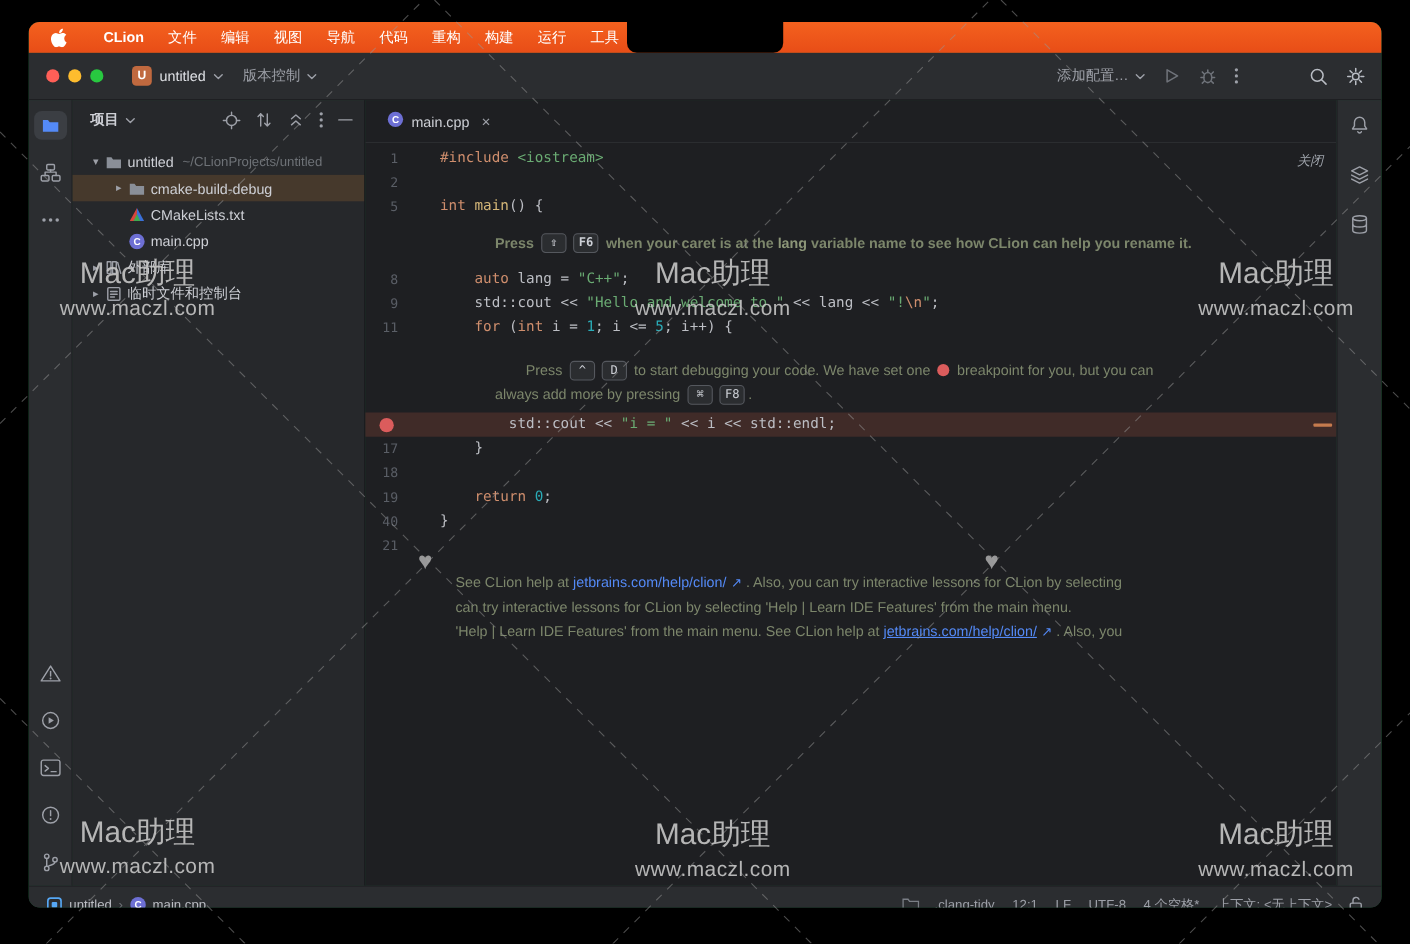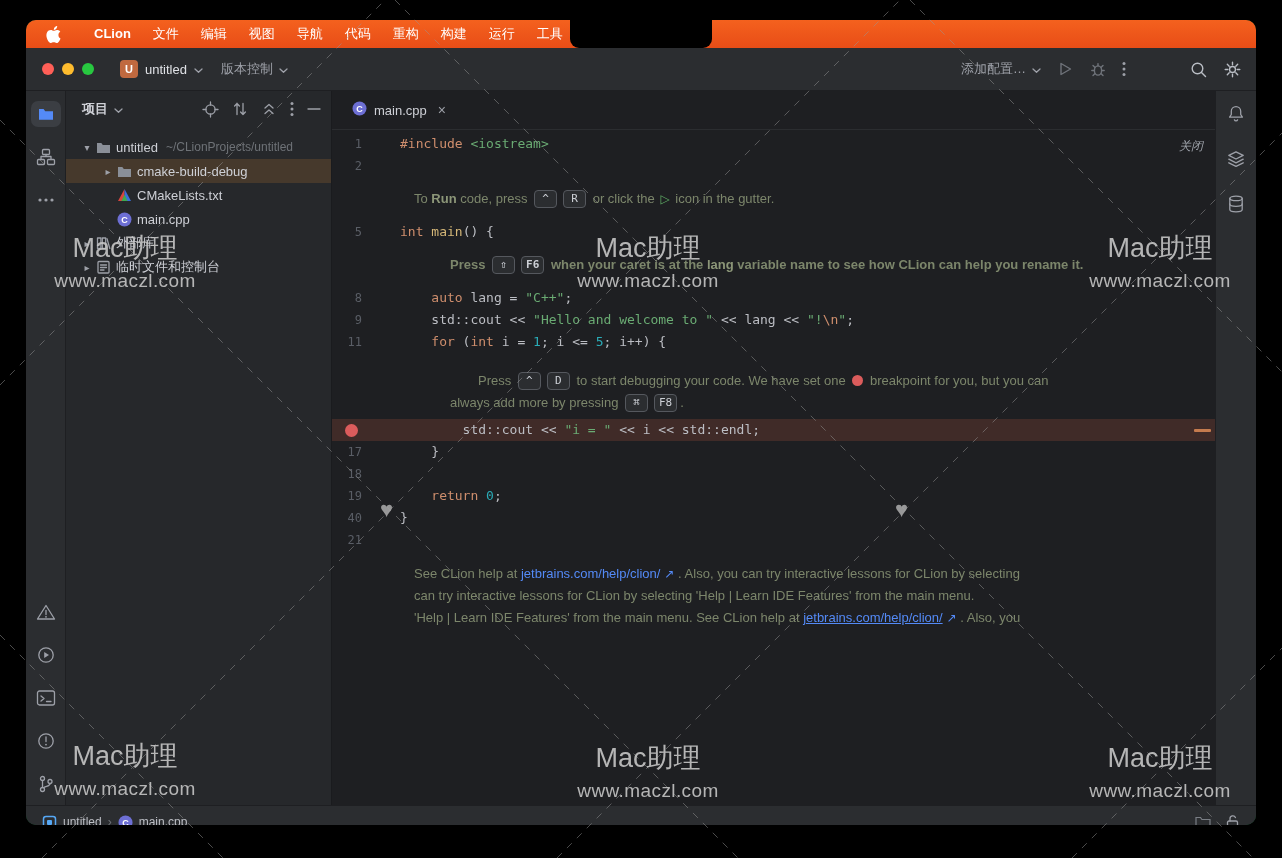--- a/index.html
+++ b/index.html
@@ -378,23 +378,20 @@
         <span class="banner-close">关闭</span>
         <div class="rows" id="ed-rows">
             <div class="ed-row">
               <span class="gutter">1</span>
               <span class="code"><span class="c-kw">#include </span><span class="c-str">&lt;iostream&gt;</span></span>
             </div>
             <div class="ed-row">
               <span class="gutter">2</span>
               <span class="code"></span>
             </div>
-            <div class="banner" style="height: 44px;">
-              <div class="banner-line" style="padding-left: 82px;">To <b>Run</b> code, press <span class="kc">^</span><span class="kc">R</span> or click the <span class="play-ic">▷</span> icon in the gutter.</div>
-            </div>
             <div class="ed-row">
               <span class="gutter">5</span>
               <span class="code"><span class="c-kw">int</span><span class="c-pl"> </span><span class="c-fn">main</span><span class="c-pl">() {</span></span>
             </div>
             <div class="banner" style="height: 44px; font-weight: bold;">
               <div class="banner-line" style="padding-left: 118px;">Press <span class="kc">⇧</span><span class="kc">F6</span> when your caret is at the <b>lang</b> variable name to see how CLion can help you rename it.</div>
             </div>
             <div class="ed-row">
               <span class="gutter">8</span>
               <span class="code"><span class="c-pl">    </span><span class="c-kw">auto</span><span class="c-pl"> lang = </span><span class="c-str">"C++"</span><span class="c-pl">;</span></span>
@@ -485,20 +482,28 @@
           <text x="7.5" y="10.8" text-anchor="middle" font-size="9" font-weight="bold" font-family="sans-serif" fill="#fff">C</text>
         </svg>
       </span>
     <span class="sb-crumb">main.cpp</span>
     <div class="sb-right">
       <span data-icon="folder-o">
           <svg width="16" height="13" viewBox="0 0 16 13">
             <path d="M1 1.5h4.5l1.4 2H15v8.5H1z" fill="none" stroke="#7A7E85" stroke-width="1.2"></path>
           </svg>
         </span>
+      <div class="sb-items" id="status-items">
+          <span class="sb-item">.clang-tidy</span>
+          <span class="sb-item">12:1</span>
+          <span class="sb-item">LF</span>
+          <span class="sb-item">UTF-8</span>
+          <span class="sb-item">4 个空格*</span>
+          <span class="sb-item">上下文: &lt;无上下文&gt;</span>
+        </div>
       <span data-icon="lock">
           <svg width="15" height="16" viewBox="0 0 15 16">
             <rect x="2.5" y="7" width="10" height="7.5" rx="1.5" fill="none" stroke="#9DA0A8" stroke-width="1.3" stroke-linecap="round" stroke-linejoin="round"></rect>
             <path d="M5 7V4.8A2.8 2.8 0 0 1 10.4 3.6" fill="none" stroke="#9DA0A8" stroke-width="1.3" stroke-linecap="round" stroke-linejoin="round"></path>
           </svg>
         </span>
     </div>
   </div>
 
 </div>

